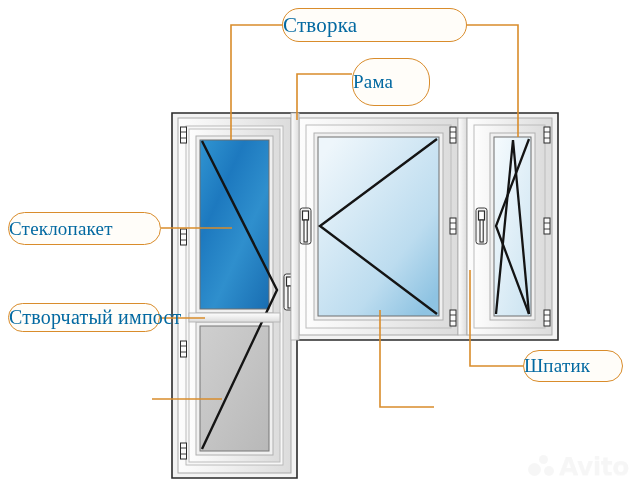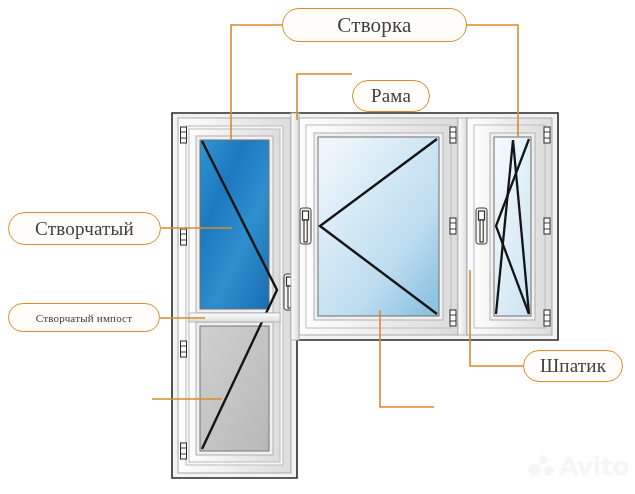--- a/index.html
+++ b/index.html
@@ -17,32 +17,32 @@
   svg.layer{position:absolute;left:0;top:0;width:635px;height:494px;overflow:visible;}
   svg.layer.connectors{z-index:5;}
   svg.layer.unit{z-index:3;}
 
   
   .pill{
     position:absolute;
     box-sizing:border-box;
     display:flex;
     align-items:center;
-    justify-content:center;
+    justify-content:flex-start;
     background:#fffdf9;
     border:1.3px solid #d98c2b;
     border-radius:22px;
-    color:#404040;
+    color:#0369a1;
     white-space:nowrap;
     z-index:9;
     letter-spacing:0.2px;
   }
   .pill.big{font-size:21px;}
   .pill.mid{font-size:19px;}
-  .pill.small{font-size:11px;}
+  .pill.small{font-size:20px;}
 
   
   .watermark{
     position:absolute;
     z-index:8;
     display:flex;align-items:center;gap:4px;
     opacity:0.55;
     pointer-events:none;
   }
   .wm-text{
@@ -232,26 +232,26 @@
       <path d="M 523,366 L 470,366 L 470,270"></path>
 
       <path d="M 434,407 L 380,407 L 380,310"></path>
     </g>
   </svg>
 
   <div class="pill big" style="left:282px;top:8px;width:185px;height:34px;">
     <span>Створка</span>
   </div>
 
-  <div class="pill mid" style="left:352px;top:58px;width:78px;height:32px;margin-top:22px;">
+  <div class="pill mid" style="left:352px;top:58px;width:78px;height:48px;">
     <span>Рама</span>
   </div>
 
   <div class="pill mid" style="left:8px;top:212px;width:153px;height:33px;">
-    <span>Створчатый</span>
+    <span>Стеклопакет</span>
   </div>
 
   <div class="pill small" style="left:8px;top:303px;width:152px;height:29px;">
     <span>Створчатый импост</span>
   </div>
 
 
   <div class="pill mid" style="left:523px;top:350px;width:100px;height:32px;">
     <span>Шпатик</span>
   </div>

